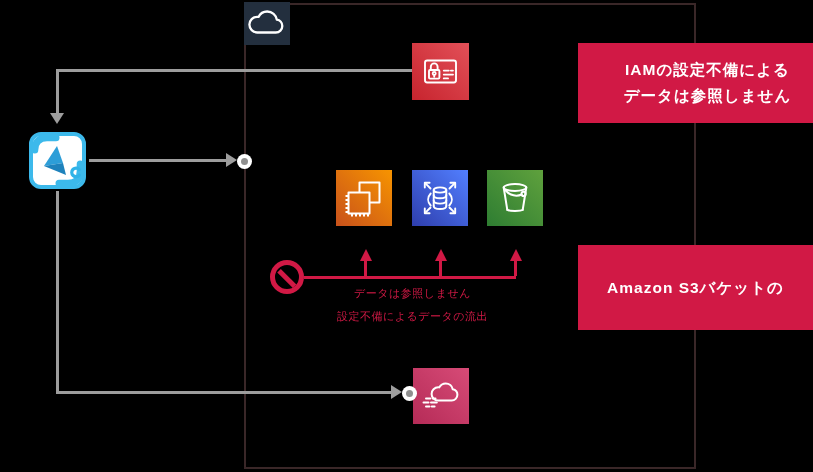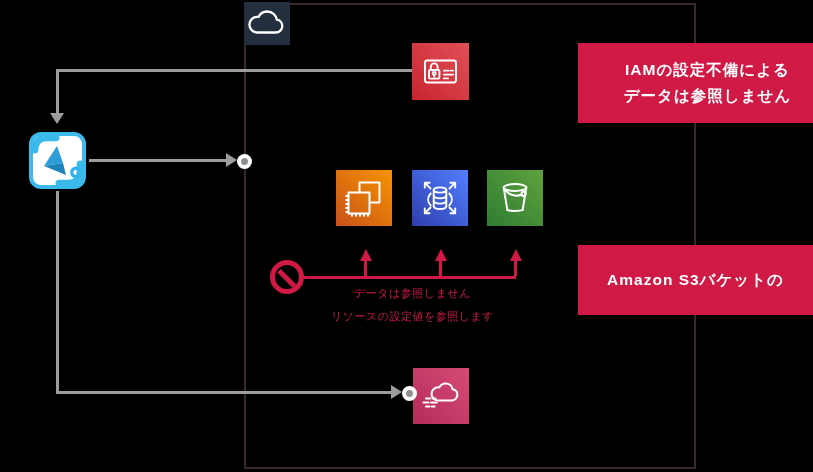--- a/index.html
+++ b/index.html
@@ -39,21 +39,21 @@
   
   .note{left:250px;width:325px;text-align:center;color:var(--accent,#D11945);
     font-size:11px;font-weight:normal;letter-spacing:0.5px;white-space:nowrap;z-index:3;}
   #note1{top:286px;}
   #note2{top:309px;}
   
   .banner{left:578px;width:235px;background:var(--accent,#D11945);color:#fff;z-index:5;
     display:flex;flex-direction:column;justify-content:center;align-items:center;
     font-weight:bold;font-size:15.5px;letter-spacing:1px;line-height:26px;text-align:center;}
   #banner-iam{top:43px;height:80px;padding-left:12px;}
-  #banner-s3{top:245px;height:70px;}
+  #banner-s3{top:245px;height:85px;}
   .banner div{white-space:nowrap;}
 </style>
 </head>
 <body>
 
 <div id="canvas">
 
   <div id="boundary" class="abs"></div>
   <div id="cloud-icon" class="abs">
     <svg width="46" height="43" viewBox="0 0 46 43">
@@ -180,21 +180,21 @@
       <div class="bar"></div>
     </div>
   <div class="abs rline" style="left:304px;top:275.5px;width:212px;height:3px;"></div>
   <div class="abs rline" style="left:364px;top:261px;width:3px;height:15px;"></div>
   <div class="abs rline" style="left:439px;top:261px;width:3px;height:15px;"></div>
   <div class="abs rline" style="left:514px;top:261px;width:3px;height:15px;"></div>
   <div class="abs rhead-up" style="left:359.5px;top:249px;"></div>
   <div class="abs rhead-up" style="left:434.5px;top:249px;"></div>
   <div class="abs rhead-up" style="left:509.5px;top:249px;"></div>
   <div id="note1" class="abs note">データは参照しません</div>
-  <div id="note2" class="abs note">リソースの設定値を参照します</div>
+  <div id="note2" class="abs note">設定不備によるデータの流出</div>
 
   <div id="cdn-icon" class="abs icon">
     <svg width="56" height="56" viewBox="0 0 56 56">
       <defs>
           <linearGradient id="gcdn" gradientUnits="userSpaceOnUse" x1="0" y1="56" x2="56" y2="0">
         <stop offset="0" stop-color="#B52B57"></stop>
             <stop offset="1" stop-color="#D74B77"></stop>
           </linearGradient>
         </defs>
       <rect width="56" height="56" fill="url(#gcdn)"></rect>

